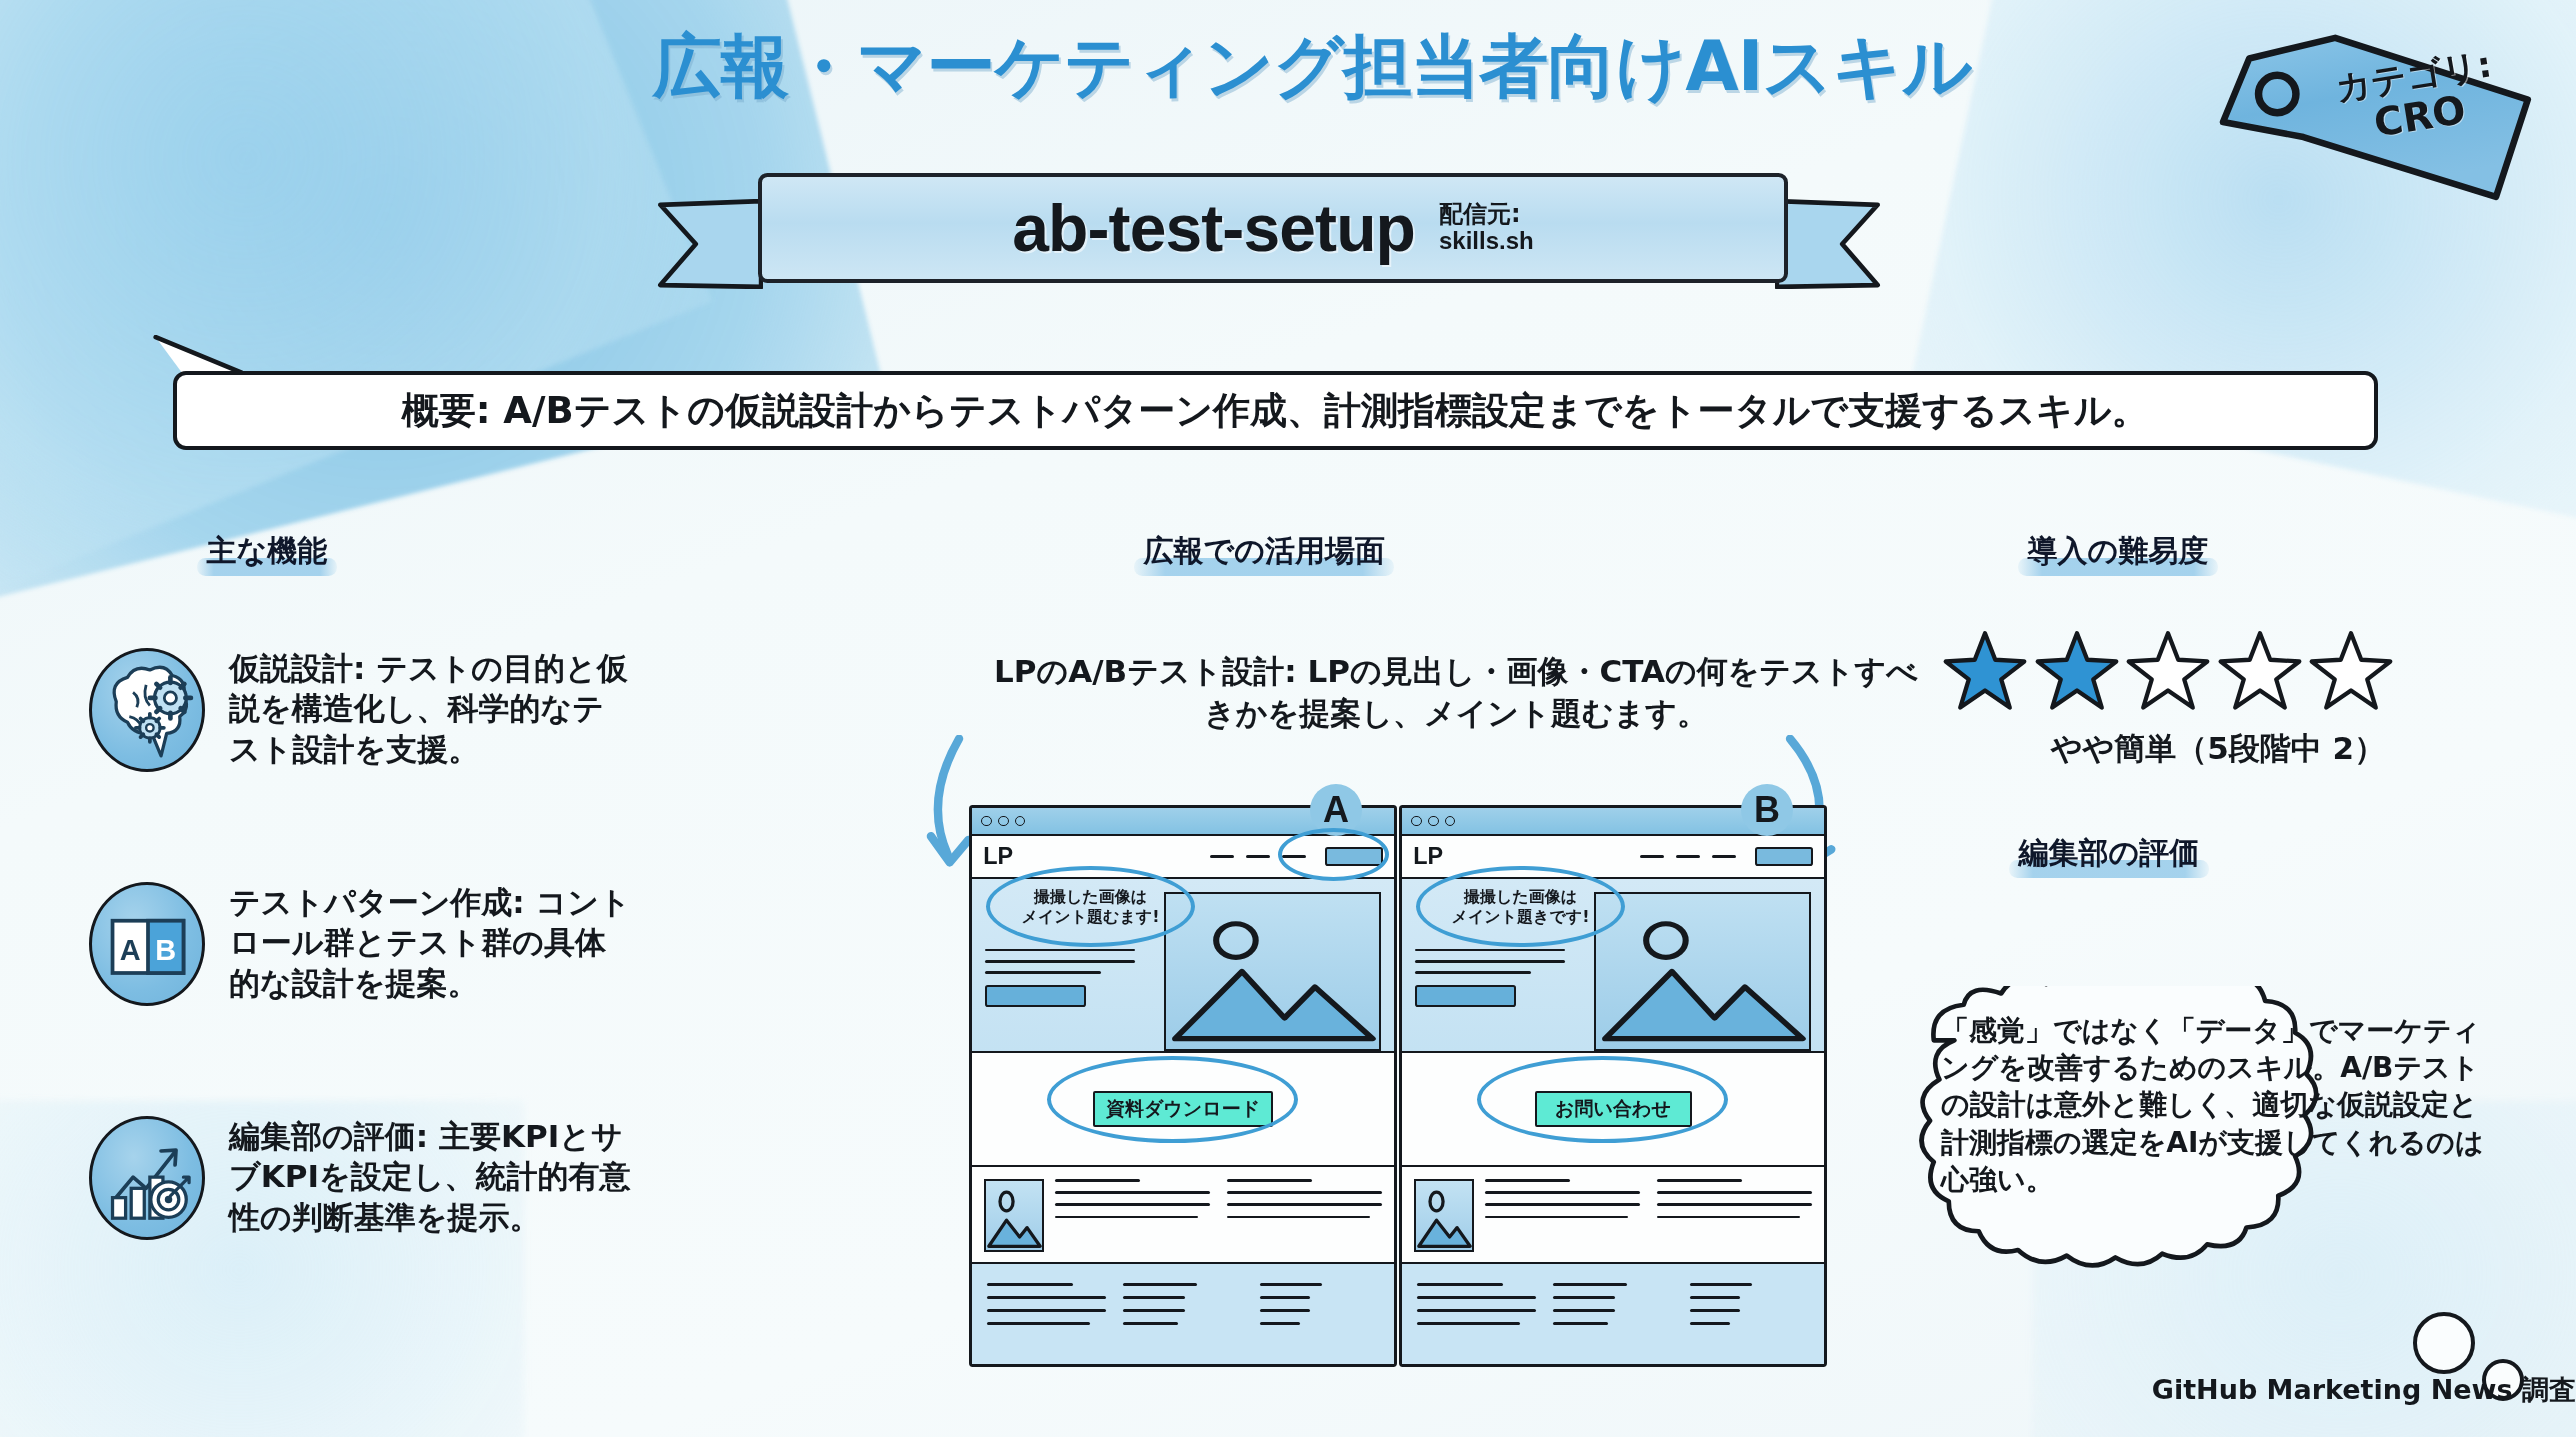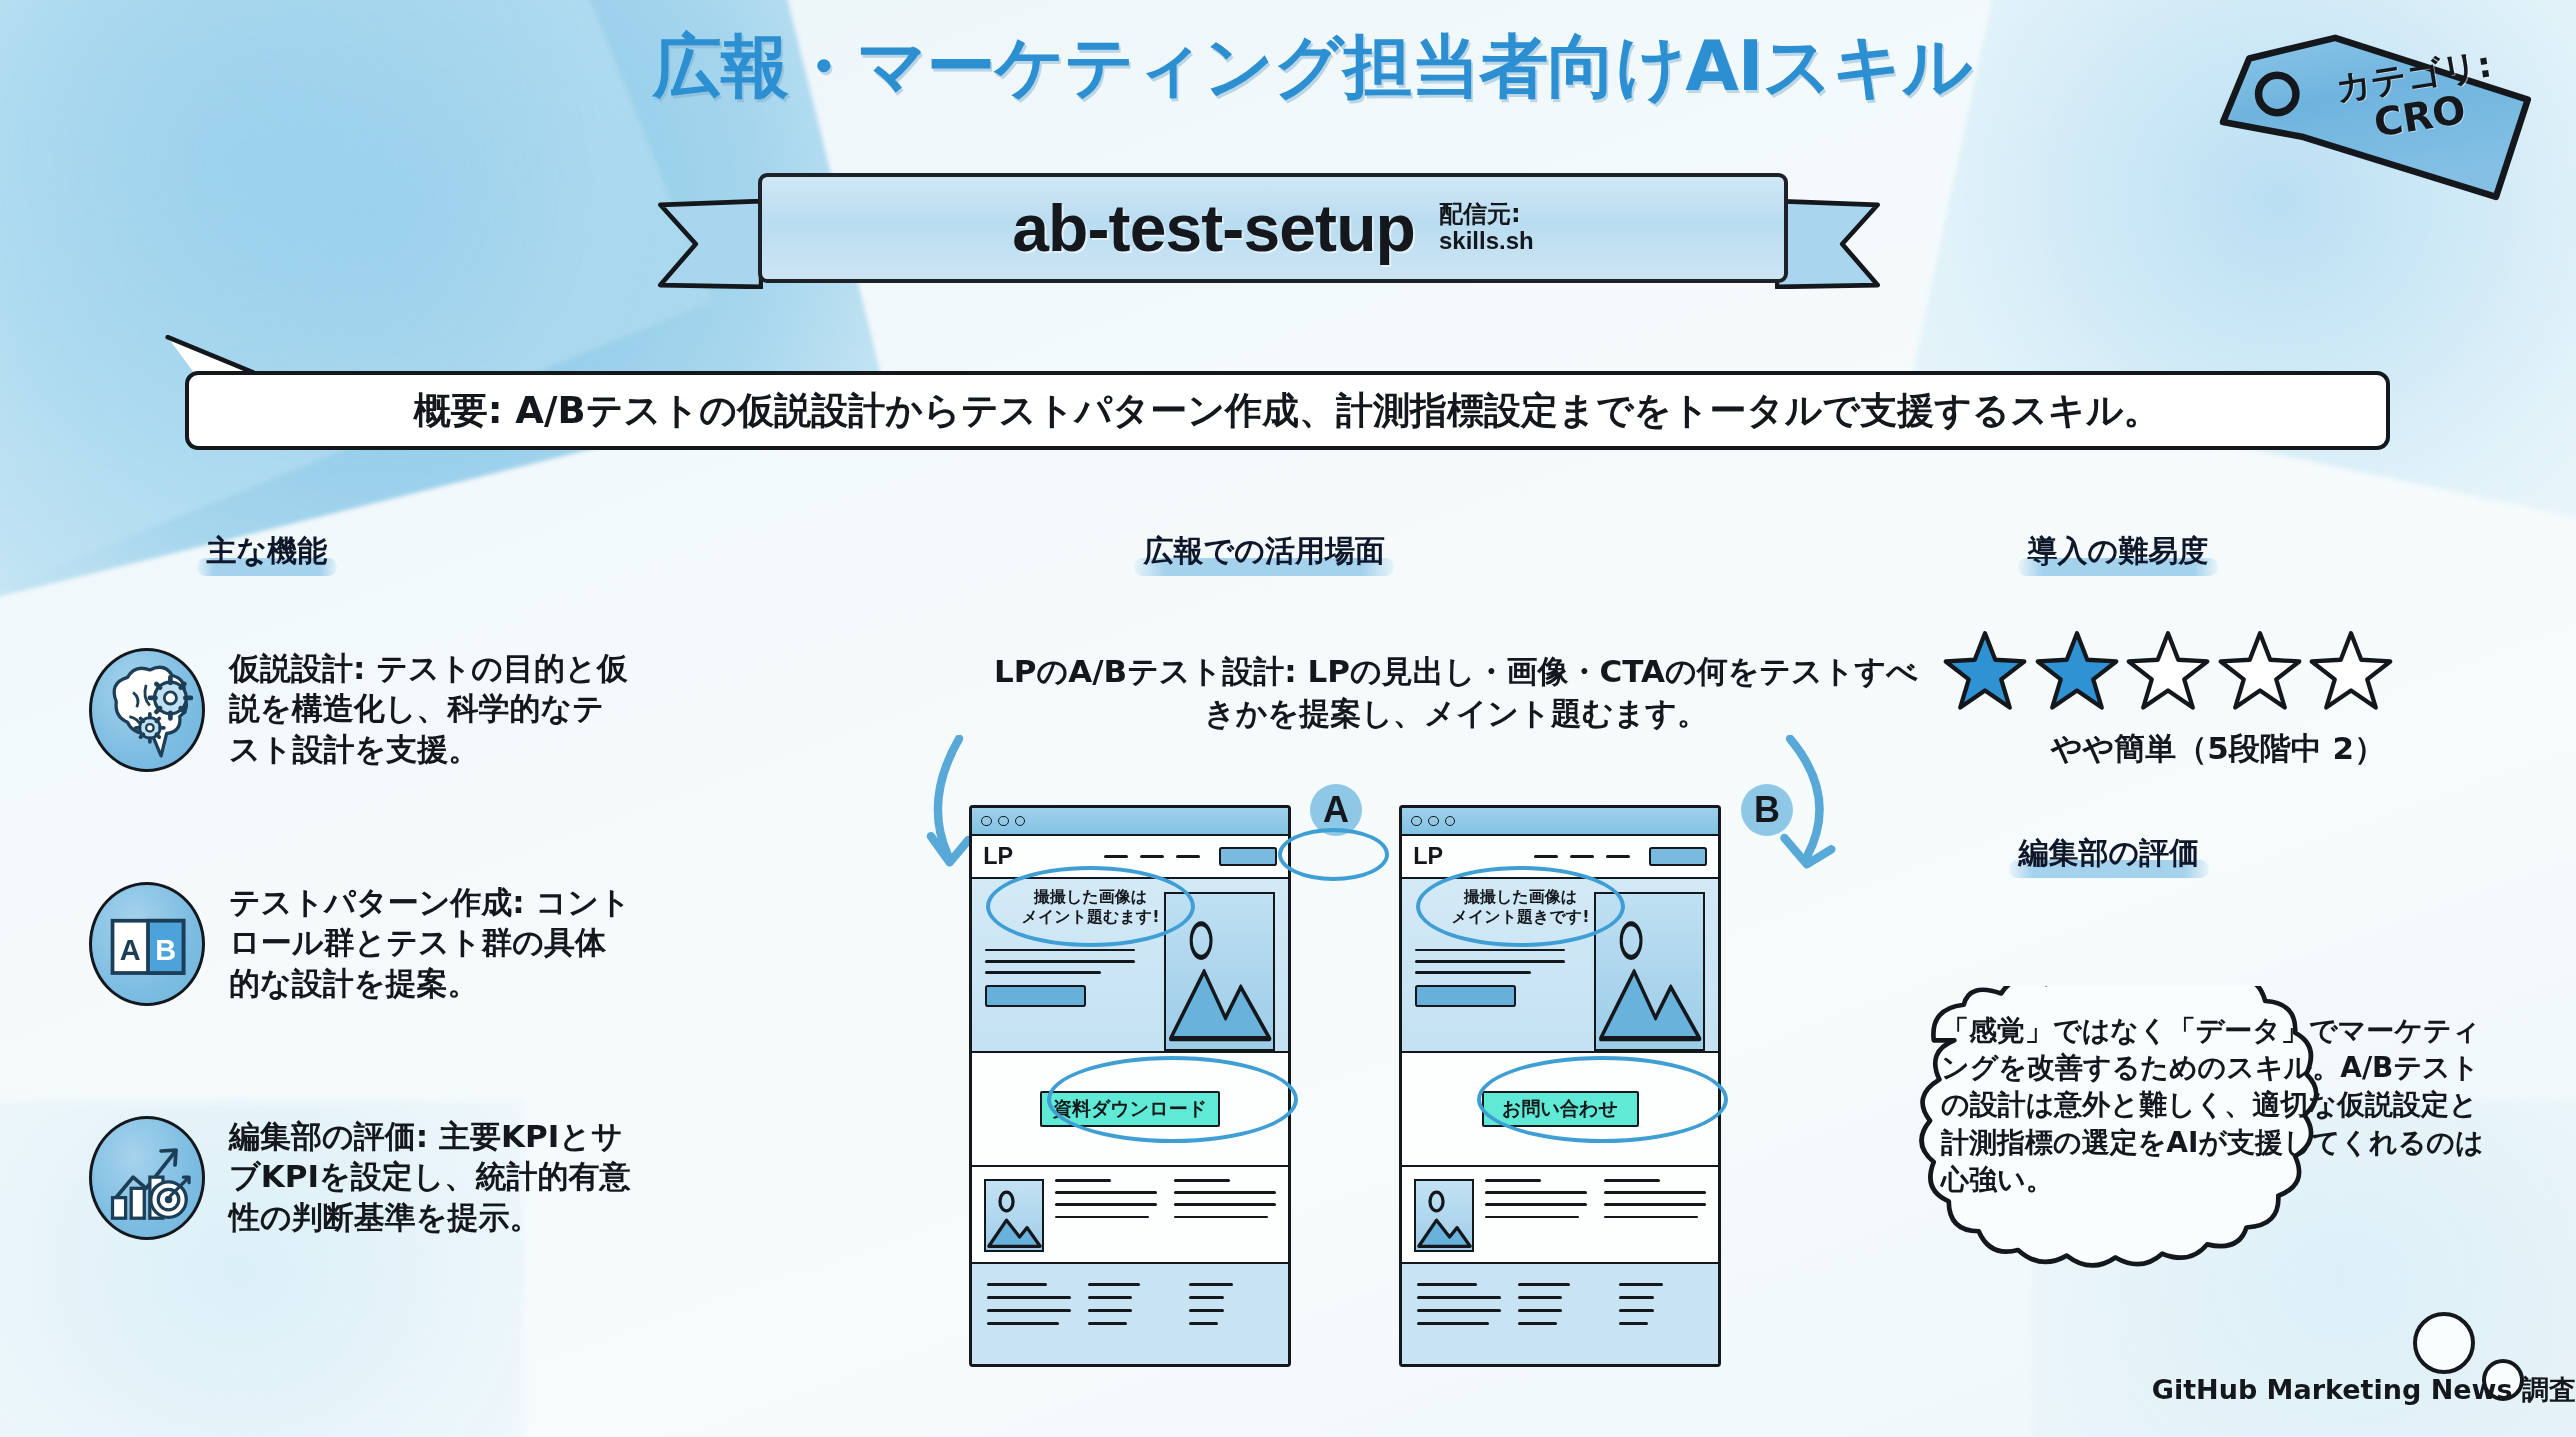--- a/index.html
+++ b/index.html
@@ -80,21 +80,21 @@
     position:absolute;left:120px;top:41px;width:234px;
     transform:rotate(-9deg);
     text-align:center;color:#14181d;font-weight:bold;
     text-shadow:0.9px 0.9px 0 rgba(255,255,255,.5);
   }
   .tag-l1{font-size:35px;line-height:1.08;}
   .tag-l2{font-size:39px;line-height:1.1;}
 
   
   .overview{
-    position:absolute;left:164px;top:371px;width:2228px;height:79px;z-index:6;
+    position:absolute;left:152px;top:371px;width:2228px;height:79px;z-index:6;
   }
   .overview-box{
     position:absolute;left:20.6px;top:0;width:2205px;height:79px;
     background:#ffffff;border:4.7px solid #14181d;border-radius:13px;box-sizing:border-box;
     display:flex;align-items:center;justify-content:center;
   }
   .overview-text{font-size:37px;font-weight:bold;color:#14181d;white-space:nowrap;}
 
   
   .sec-h{position:absolute;font-size:30px;font-weight:bold;color:#0f172a;z-index:5;white-space:nowrap;}
@@ -111,21 +111,21 @@
     width:116px;height:124px;flex:0 0 116px;
     border:3.7px solid #14181d;border-radius:50%;
     background:radial-gradient(ellipse at 38% 32%,#a6d3ec 0%,#7dbde2 60%,#6fb3dc 100%);
     position:relative;overflow:hidden;
     box-sizing:border-box;
   }
   .feat-txt{font-size:31px;line-height:1.3;font-weight:bold;color:#14181d;width:403px;}
 
   
   .mock{
-    position:absolute;width:322px;height:562px;
+    position:absolute;width:428px;height:562px;
     background:#fdfefe;border:3.7px solid #14181d;border-radius:3.7px;box-sizing:border-box;
     z-index:4;
   }
   .mock-bar{height:28px;background:linear-gradient(180deg,#9fd0ea,#83c2e3);border-bottom:2.8px solid #14181d;display:flex;align-items:center;gap:6.6px;padding-left:9.4px;box-sizing:border-box;}
   .dot{width:10.3px;height:10.3px;border:1.9px solid #14181d;border-radius:50%;box-sizing:border-box;background:transparent;}
   .mock-nav{height:43px;border-bottom:2.8px solid #14181d;display:flex;align-items:center;padding:0 11.2px;box-sizing:border-box;gap:9.4px;}
   .mock-lp{font-size:23.4px;font-weight:bold;color:#14181d;}
   .nav-dashes{flex:1;display:flex;align-items:center;justify-content:flex-end;gap:12px;padding-right:9.4px;}
   .nav-dash{width:24px;height:3.7px;background:#14181d;border-radius:1.9px;}
   .nav-cta{width:58px;height:19px;background:#79bade;border:2.8px solid #14181d;border-radius:2.8px;box-sizing:border-box;}

